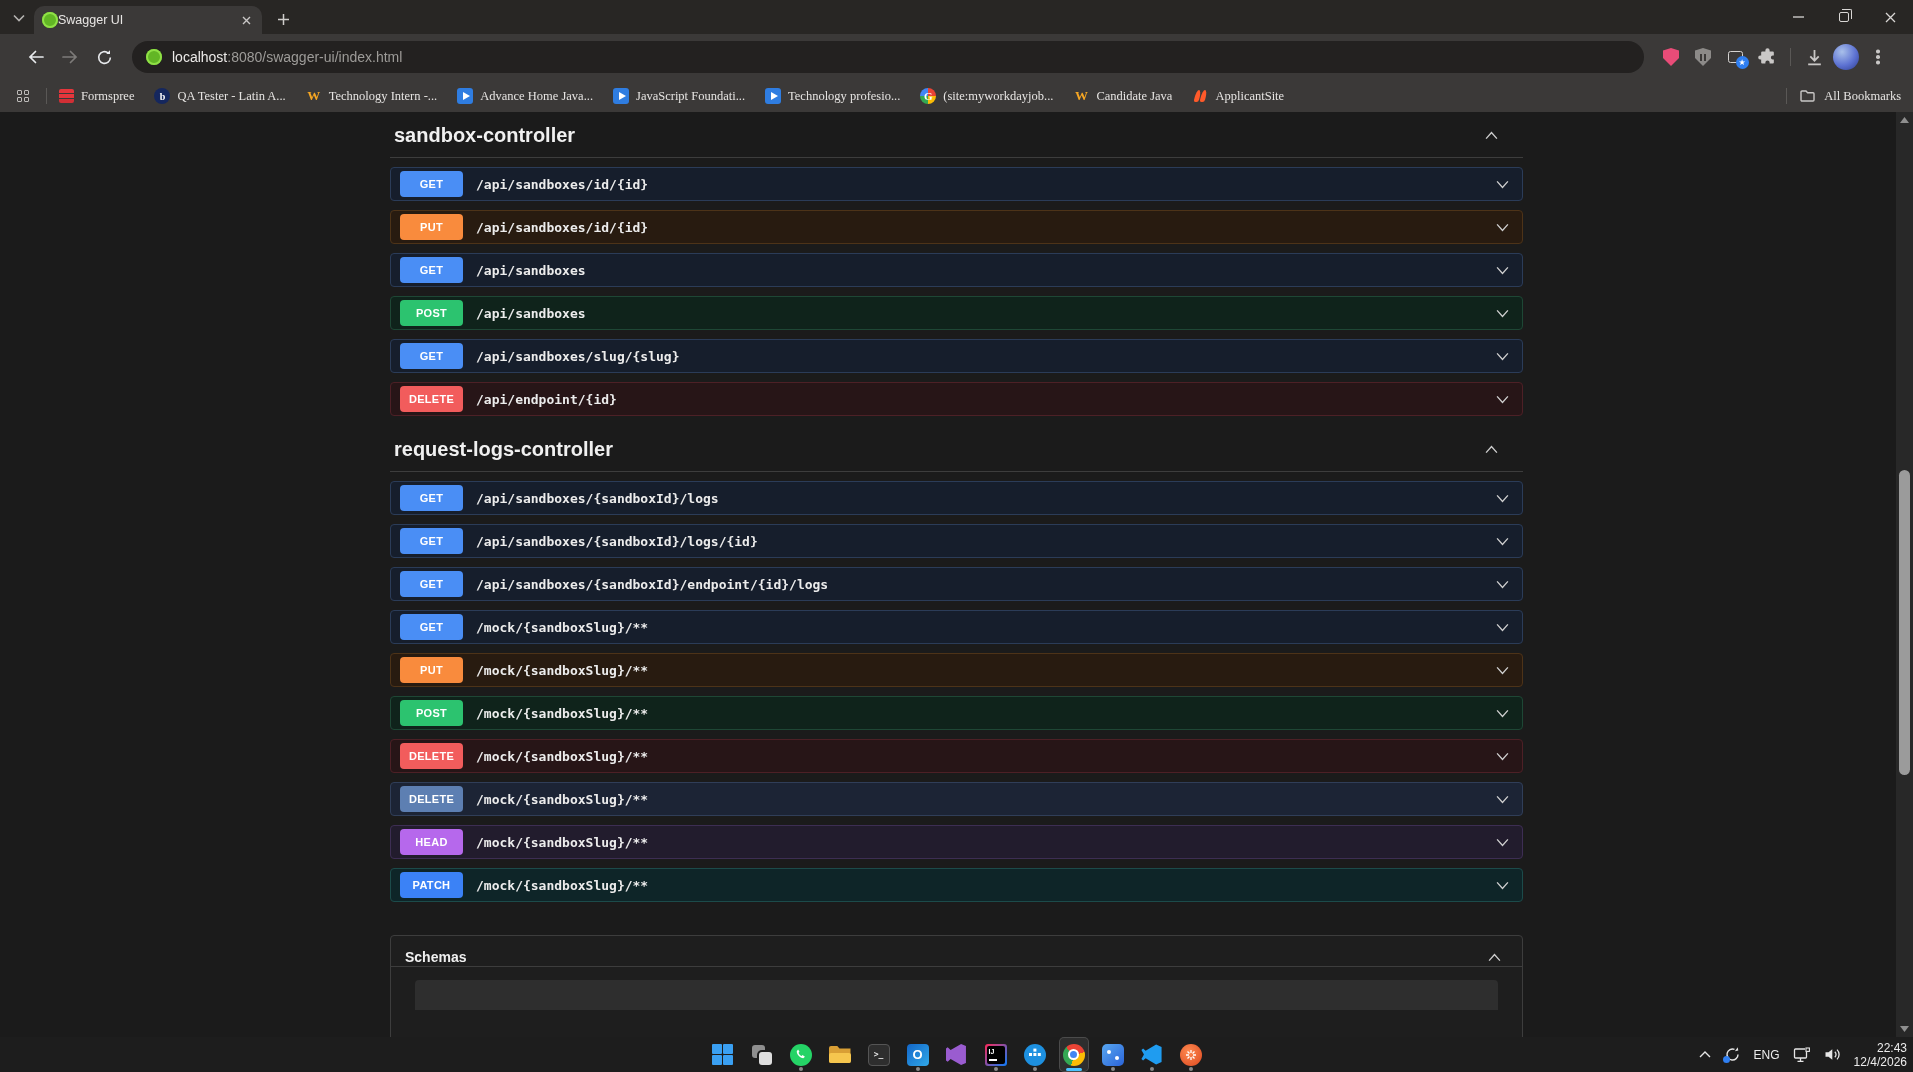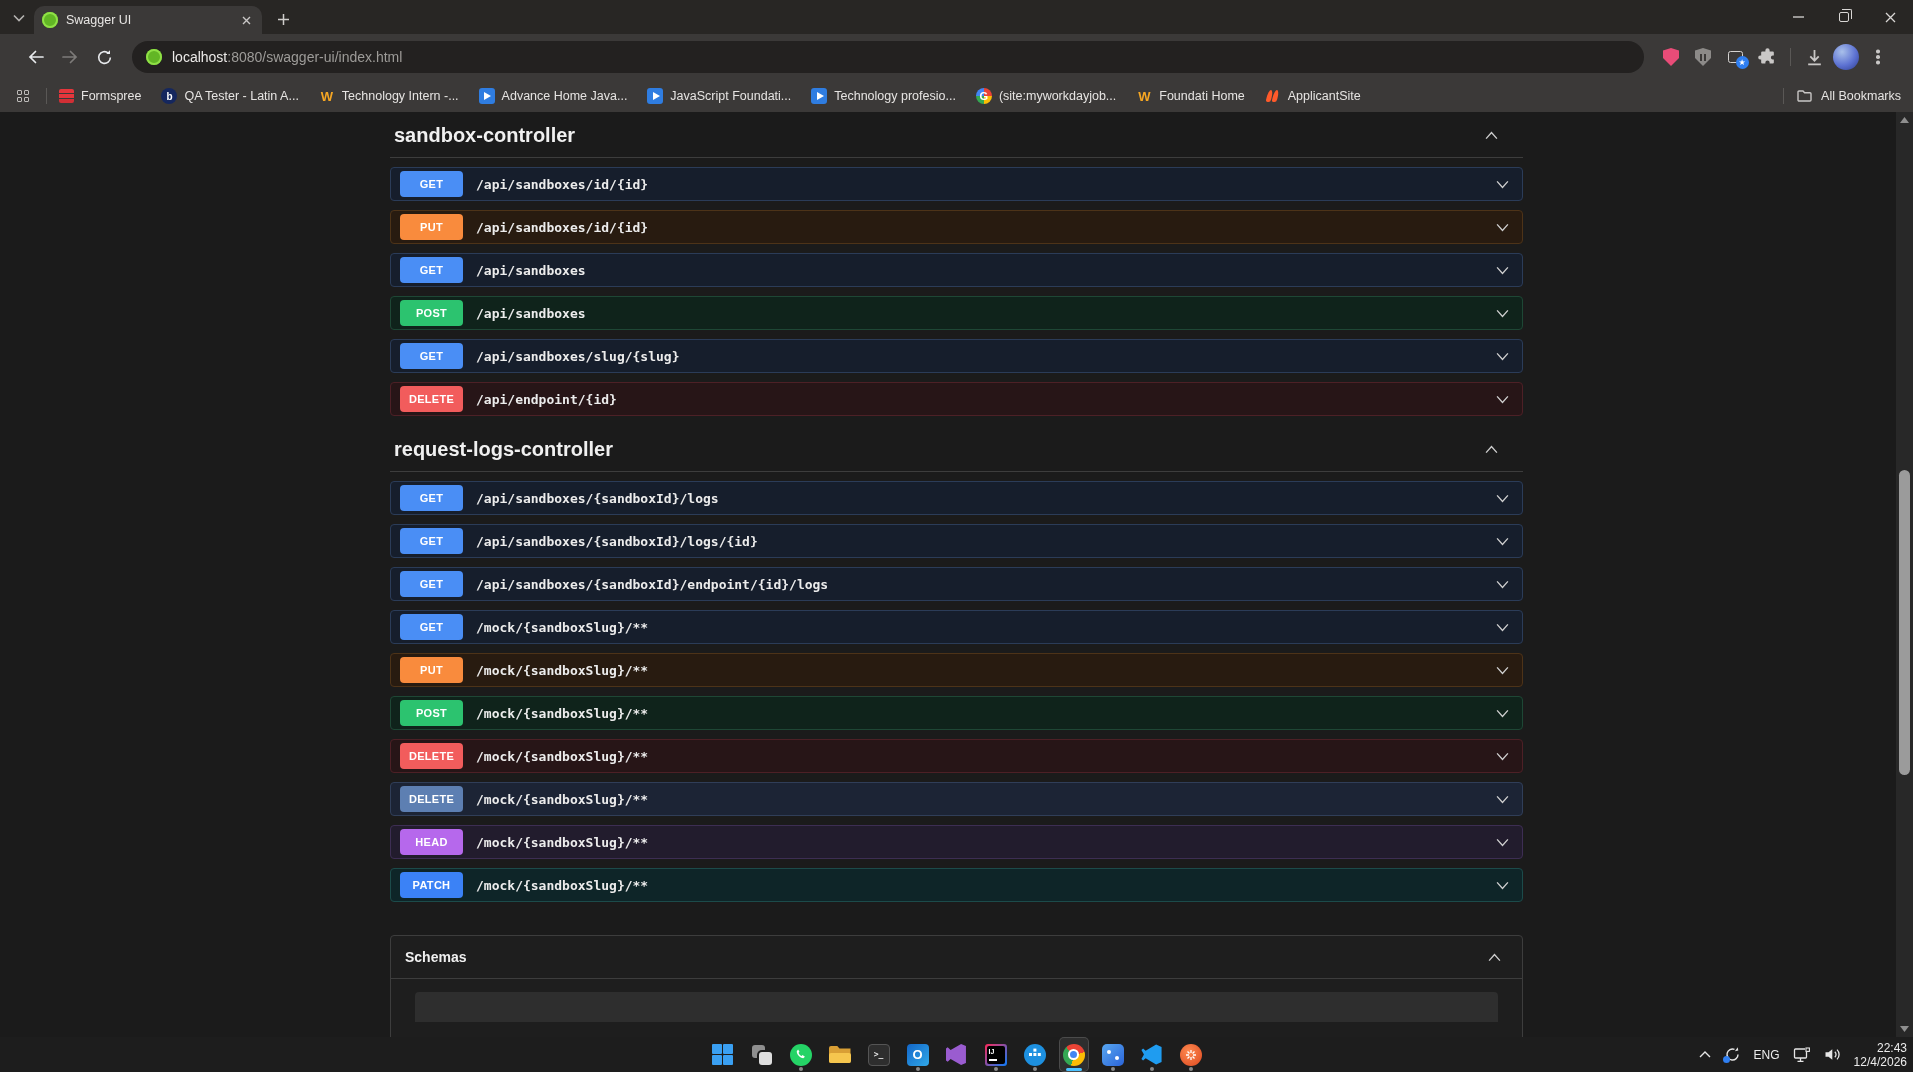--- a/index.html
+++ b/index.html
@@ -3,21 +3,21 @@
 <meta charset="utf-8">
 <style>
   * { box-sizing: border-box; margin: 0; padding: 0; }
   html,body { width:1913px; height:1072px; overflow:hidden; background:#1b1b1b;
     font-family:"Liberation Sans", sans-serif; }
 
   
   .titlebar { height:34px; background:#282624; display:flex; align-items:flex-end; position:relative; }
   .tab-search { position:absolute; left:10px; top:9px; width:18px; height:18px; display:flex; align-items:center; justify-content:center; }
   .tab { margin-left:34px; width:228px; height:28px; background:#3b3938; border-radius:10px 10px 0 0;
-    display:flex; align-items:center; padding:0 8px; gap:8px; }
+    display:flex; align-items:center; padding:0 8px; }
   .tab-title { color:#e8e6e4; font-size:12.5px; flex:1; white-space:nowrap; overflow:hidden; }
   .tab-close { width:16px; height:16px; display:flex; align-items:center; justify-content:center; border-radius:50%; }
   .newtab-btn { width:26px; height:26px; margin:0 0 2px 8px; display:flex; align-items:center; justify-content:center; border-radius:50%; }
   .win-controls { position:absolute; right:0; top:0; height:34px; display:flex; }
   .win-btn { width:46px; height:34px; display:flex; align-items:center; justify-content:center; }
   .restore-glyph { width:10px; height:10px; border:1.2px solid #d9d7d5; border-radius:2px; position:relative; }
   .restore-glyph::before { content:""; position:absolute; left:2px; top:-4px; width:9px; height:9px;
     border-top:1.2px solid #d9d7d5; border-right:1.2px solid #d9d7d5; border-radius:0 2px 0 0; }
 
   .toolbar { height:46px; background:#3b3938; display:flex; align-items:center; padding:0 20px; gap:2px; }
@@ -32,21 +32,21 @@
   .shield.pink { background:#e94c78; }
   .shield.gray { background:#8c8a88; }
   .pause-bars { width:6px; height:7px; border-left:2px solid #3b3938; border-right:2px solid #3b3938; }
   .winstar { width:15px; height:12px; border:1.5px solid #d5d3d1; border-radius:2.5px; position:relative; }
   .winstar::after { content:"★"; position:absolute; right:-7px; bottom:-7px; width:13px; height:13px; background:#2f7ff2;
     border-radius:50%; color:#fff; font-size:8px; line-height:13px; text-align:center; }
   .toolbar-divider { width:1px; height:18px; background:#5a5856; margin:0 6px; flex:none; }
   .avatar { width:26px; height:26px; border-radius:50%; background:radial-gradient(circle at 35% 30%, #a9c0ea, #5d72d2 55%, #2c3b8d); flex:none; }
   .kebab { width:3.5px; height:3.5px; border-radius:50%; background:#c9c7c6; box-shadow:0 -5.5px 0 #c9c7c6, 0 5.5px 0 #c9c7c6; }
 
-  .bookmarksbar { height:32px; background:#3b3938; display:flex; align-items:center; padding:0 12px; gap:8px; }
+  .bookmarksbar { height:32px; background:#3b3938; display:flex; align-items:center; padding:0 12px; gap:8px;font-family:Liberation Serif, serif; }
   .apps-grid { display:grid; grid-template-columns:5px 5px; grid-template-rows:5px 5px; gap:2px; }
   .apps-grid i { border:1.3px solid #bdbbb9; border-radius:1px; }
   .bm-divider { width:1px; height:16px; background:#5a5856; margin:0 4px; flex:none; }
   .bm-list { display:flex; align-items:center; gap:20px; flex:1; min-width:0; }
   .bm-item { display:flex; align-items:center; gap:7px; flex:none; }
   .bm-label { color:#e6e4e2; font-size:12.5px; white-space:nowrap; }
   .bmi { width:16px; height:16px; display:inline-flex; align-items:center; justify-content:center;
     border-radius:3px; font-size:10px; font-weight:700; flex:none; color:#fff; }
   .bmi-formspree { border-radius:2px; width:15px; height:14px;
     background:linear-gradient(#e5363c 0 28%, #3b3938 28% 38%, #e5363c 38% 62%, #3b3938 62% 72%, #d22f35 72% 100%); }
@@ -65,21 +65,21 @@
   .sec-head { display:flex; align-items:center; padding:8px 24px 10px 4px; border-bottom:1px solid #3d3d3d; margin-top:14px; }
   .sec:first-child .sec-head { margin-top:0; }
   .sec-title { color:#f0f0f0; font-size:20px; font-weight:700; flex:1; }
   .op { height:34px; border-radius:4px; border:1px solid; display:flex; align-items:center; padding:0 12px 0 4px; margin-top:9px; }
   .badge { width:63px; height:26px; margin-left:5px; border-radius:4px; color:#fff; font-size:11px; font-weight:700;
     display:flex; align-items:center; justify-content:center; letter-spacing:.3px; flex:none; }
   .path { margin-left:13px; color:#ececec; font-size:13px; font-weight:700; font-family:"DejaVu Sans Mono", monospace; flex:1; white-space:nowrap; }
   .op-chev, .sec-chev { flex:none; display:flex; align-items:center; }
 
   .schemas-box { margin-top:33px; border:1px solid #3d3d3d; border-radius:4px; background:#1e1e1e; height:160px; overflow:hidden; }
-  .schemas-head { display:flex; align-items:center; padding:13px 20px 13px 14px; border-bottom:1px solid #3d3d3d; }
+  .schemas-head { display:flex; align-items:center; padding:13px 20px 1px 14px; border-bottom:1px solid #3d3d3d; }
   .schemas-title { color:#f0f0f0; font-size:14px; font-weight:700; flex:1; }
   .schema-item { height:30px; background:#2e2e2e; border-radius:4px 4px 0 0; margin:13px 24px 0 24px; }
 
   .scrollbar { position:absolute; right:0; top:0; bottom:0; width:17px; background:#282828; display:flex; flex-direction:column; align-items:center; }
   .scroll-thumb { position:absolute; top:358px; left:3px; width:11px; height:305px; background:#9b9b9b; border-radius:6px; }
   .scroll-arrow { height:16px; display:flex; align-items:center; justify-content:center; }
   .scroll-arrow.down { position:absolute; bottom:0; }
 
   
   .taskbar { height:35px; background:#1d1d1d; position:relative; }
@@ -261,21 +261,21 @@
             <i></i>
           </span>
           <span class="bm-label">Technology profesio...</span>
         </div>
         <div class="bm-item">
           <span class="bmi bmi-google">G</span>
           <span class="bm-label">(site:myworkdayjob...</span>
         </div>
         <div class="bm-item">
           <span class="bmi bmi-workday">W</span>
-          <span class="bm-label">Foundati Home</span>
+          <span class="bm-label">Candidate Java</span>
         </div>
         <div class="bm-item">
           <span class="bmi bmi-flame">
             <i></i>
             <i></i>
           </span>
           <span class="bm-label">ApplicantSite</span>
         </div>
       </div>
     <span class="bm-divider"></span>

